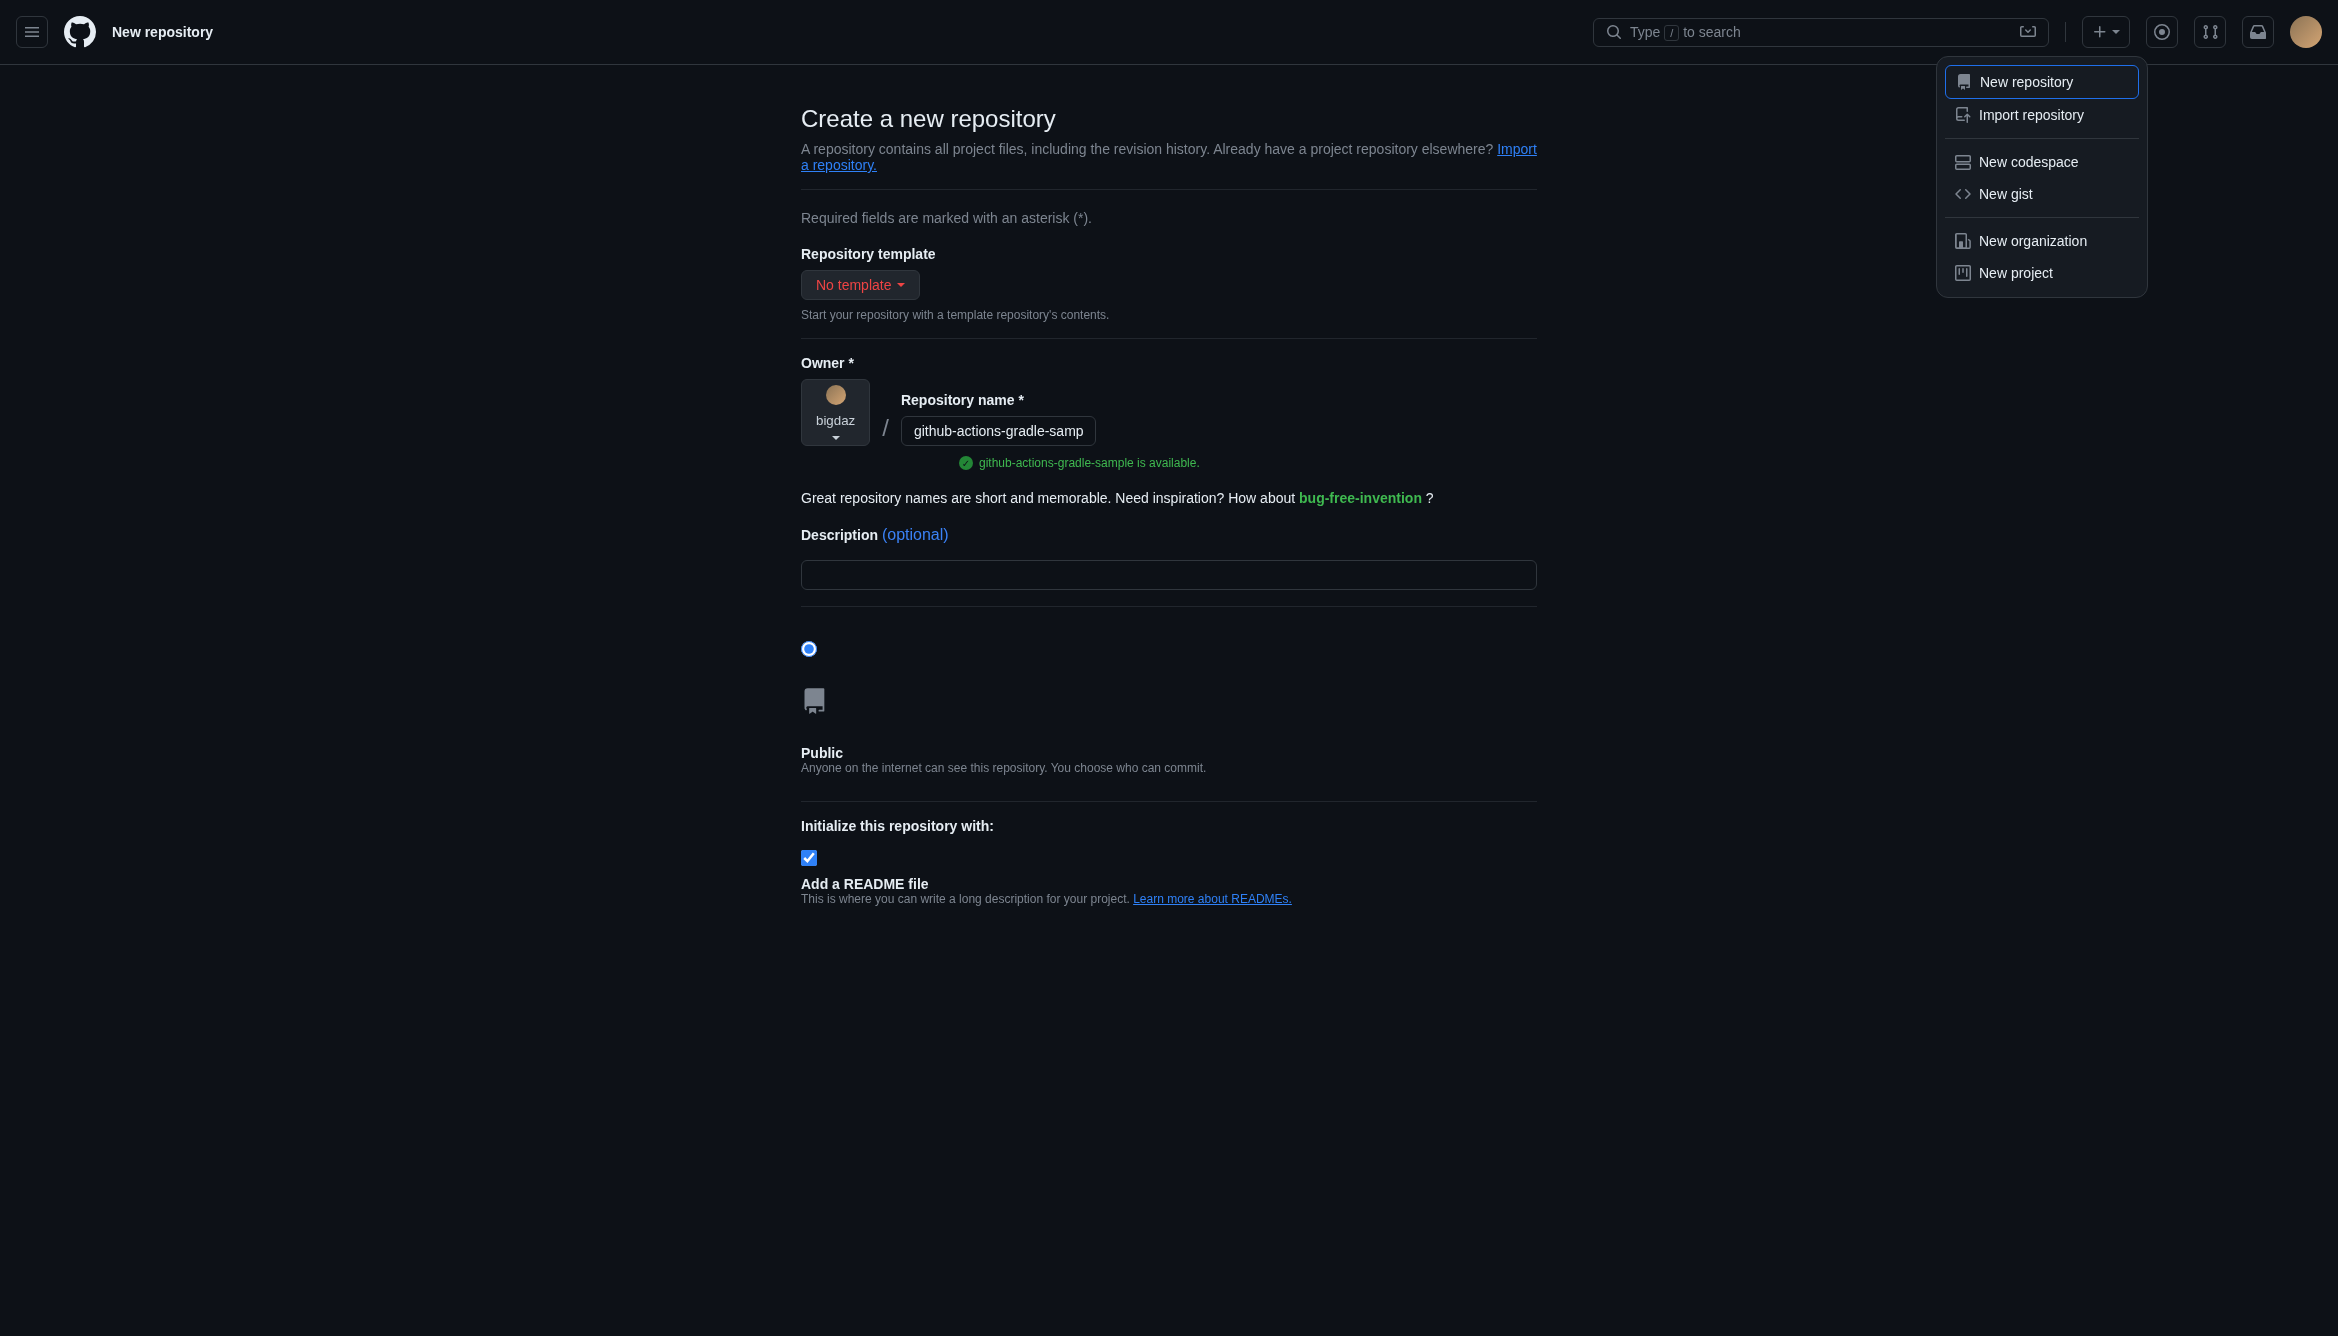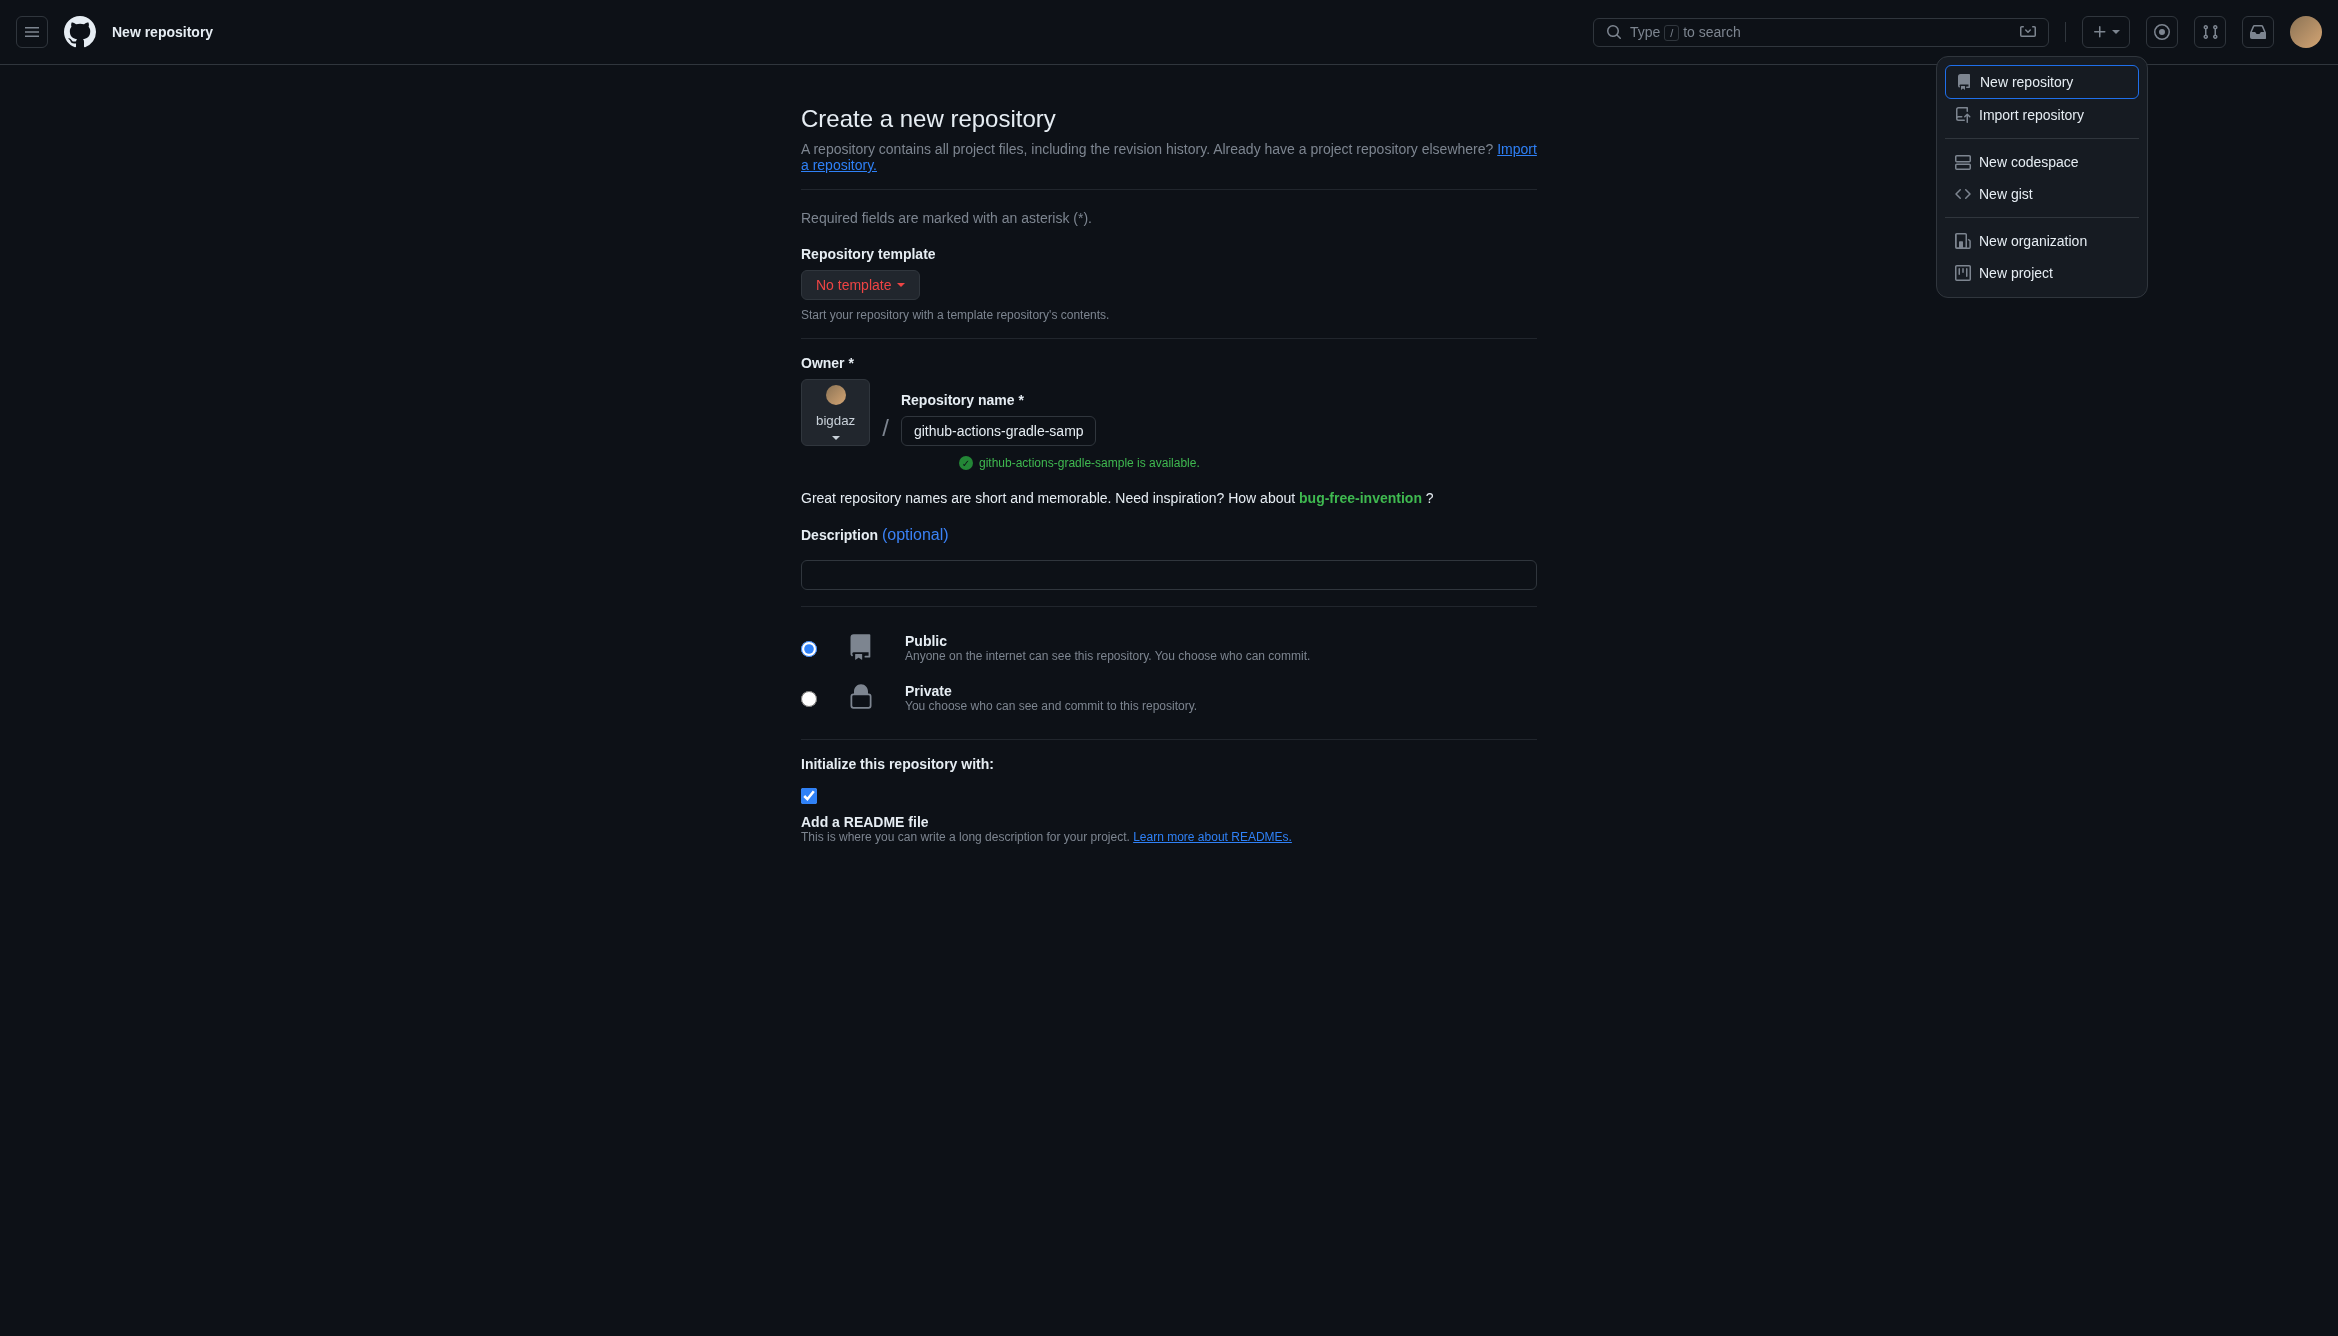--- a/index.html
+++ b/index.html
@@ -262,20 +262,21 @@
       font-size: 16px;
     }
     .desc-input {
       margin-top: 8px;
     }
     .radio-row {
       display: flex;
       align-items: flex-start;
       gap: 30px;
       padding: 10px 0;
+      flex-direction: column;
     }
     .radio-input {
       margin-top: 8px;
       width: 16px;
       height: 16px;
       accent-color: #2f81f7;
     }
     .radio-icon {
       width: 28px;
       height: 28px;
@@ -467,30 +468,20 @@
     <input type="radio" class="radio-input" name="vis" checked="" style="">
     <svg class="radio-icon" viewBox="0 0 24 24" fill="currentColor">
         <path d="M3 3.75A2.75 2.75 0 015.75 1h13.5c.414 0 .75.336.75.75v18.5a.75.75 0 01-.75.75h-3.5a.75.75 0 010-1.5h2.75v-3H5.75a1.25 1.25 0 00-.894 2.126.75.75 0 01-1.072 1.048A2.745 2.745 0 013 17.25V3.75zm15.75-1.25v12H5.75c-.45 0-.875.108-1.25.3V3.75c0-.69.56-1.25 1.25-1.25h13zM7 18.25v4.5a.25.25 0 00.4.2l2.45-1.837a.25.25 0 01.3 0L12.6 22.95a.25.25 0 00.4-.2v-4.5a.25.25 0 00-.25-.25h-5.5a.25.25 0 00-.25.25z"></path>
       </svg>
     <div>
       <div class="radio-title">Public</div>
       <div class="radio-desc">Anyone on the internet can see this repository. You choose who can commit.</div>
     </div>
   </div>
 
-  <div class="radio-row">
-    <input type="radio" class="radio-input" name="vis" style="">
-    <svg class="radio-icon" viewBox="0 0 24 24" fill="currentColor">
-        <path d="M6 9V7.25C6 3.845 8.503 1 12 1s6 2.845 6 6.25V9h.5a2.5 2.5 0 012.5 2.5v8a2.5 2.5 0 01-2.5 2.5h-13A2.5 2.5 0 013 19.5v-8A2.5 2.5 0 015.5 9H6zm1.5-1.75C7.5 4.58 9.422 2.5 12 2.5c2.578 0 4.5 2.08 4.5 4.75V9h-9V7.25zM4.5 11.5v8a1 1 0 001 1h13a1 1 0 001-1v-8a1 1 0 00-1-1h-13a1 1 0 00-1 1z"></path>
-      </svg>
-    <div>
-      <div class="radio-title">Private</div>
-      <div class="radio-desc">You choose who can see and commit to this repository.</div>
-    </div>
-  </div>
 
   <hr class="section-divider">
 
   <div class="init-heading">Initialize this repository with:</div>
 
   <div class="checkbox-row">
     <input type="checkbox" class="checkbox-input" checked="" style="">
     <div>
       <div class="radio-title">Add a README file</div>
       <div class="radio-desc">

